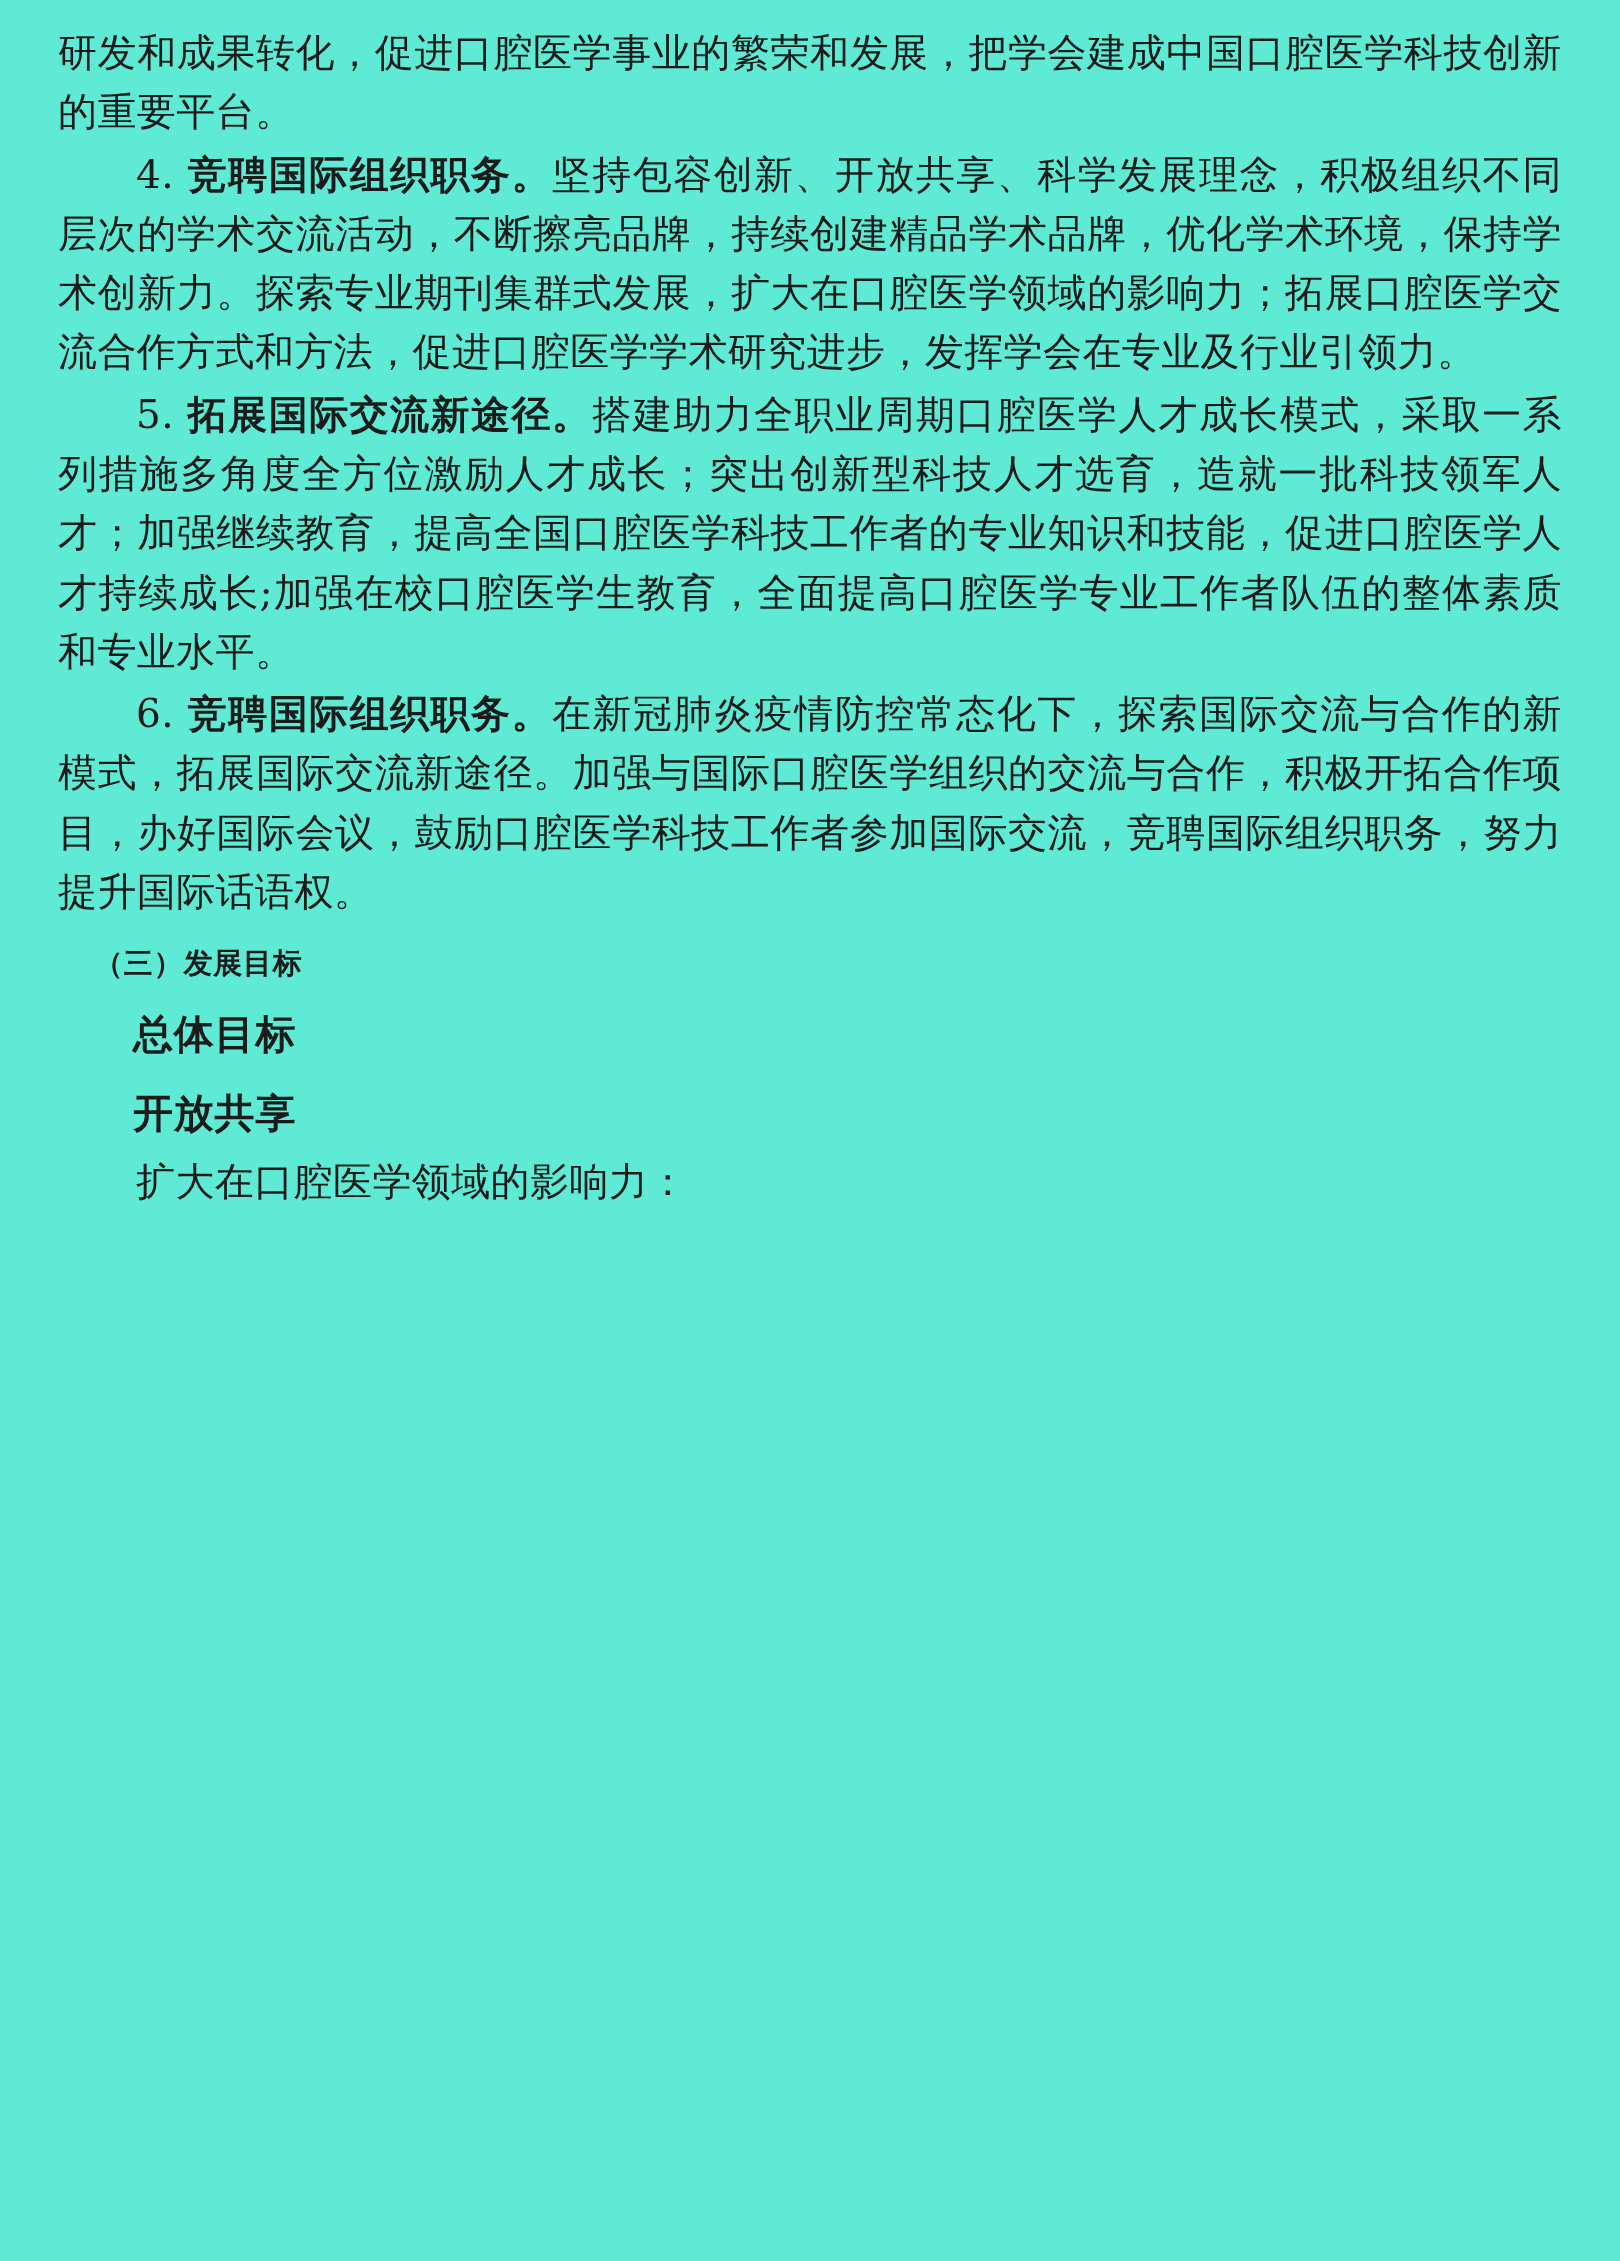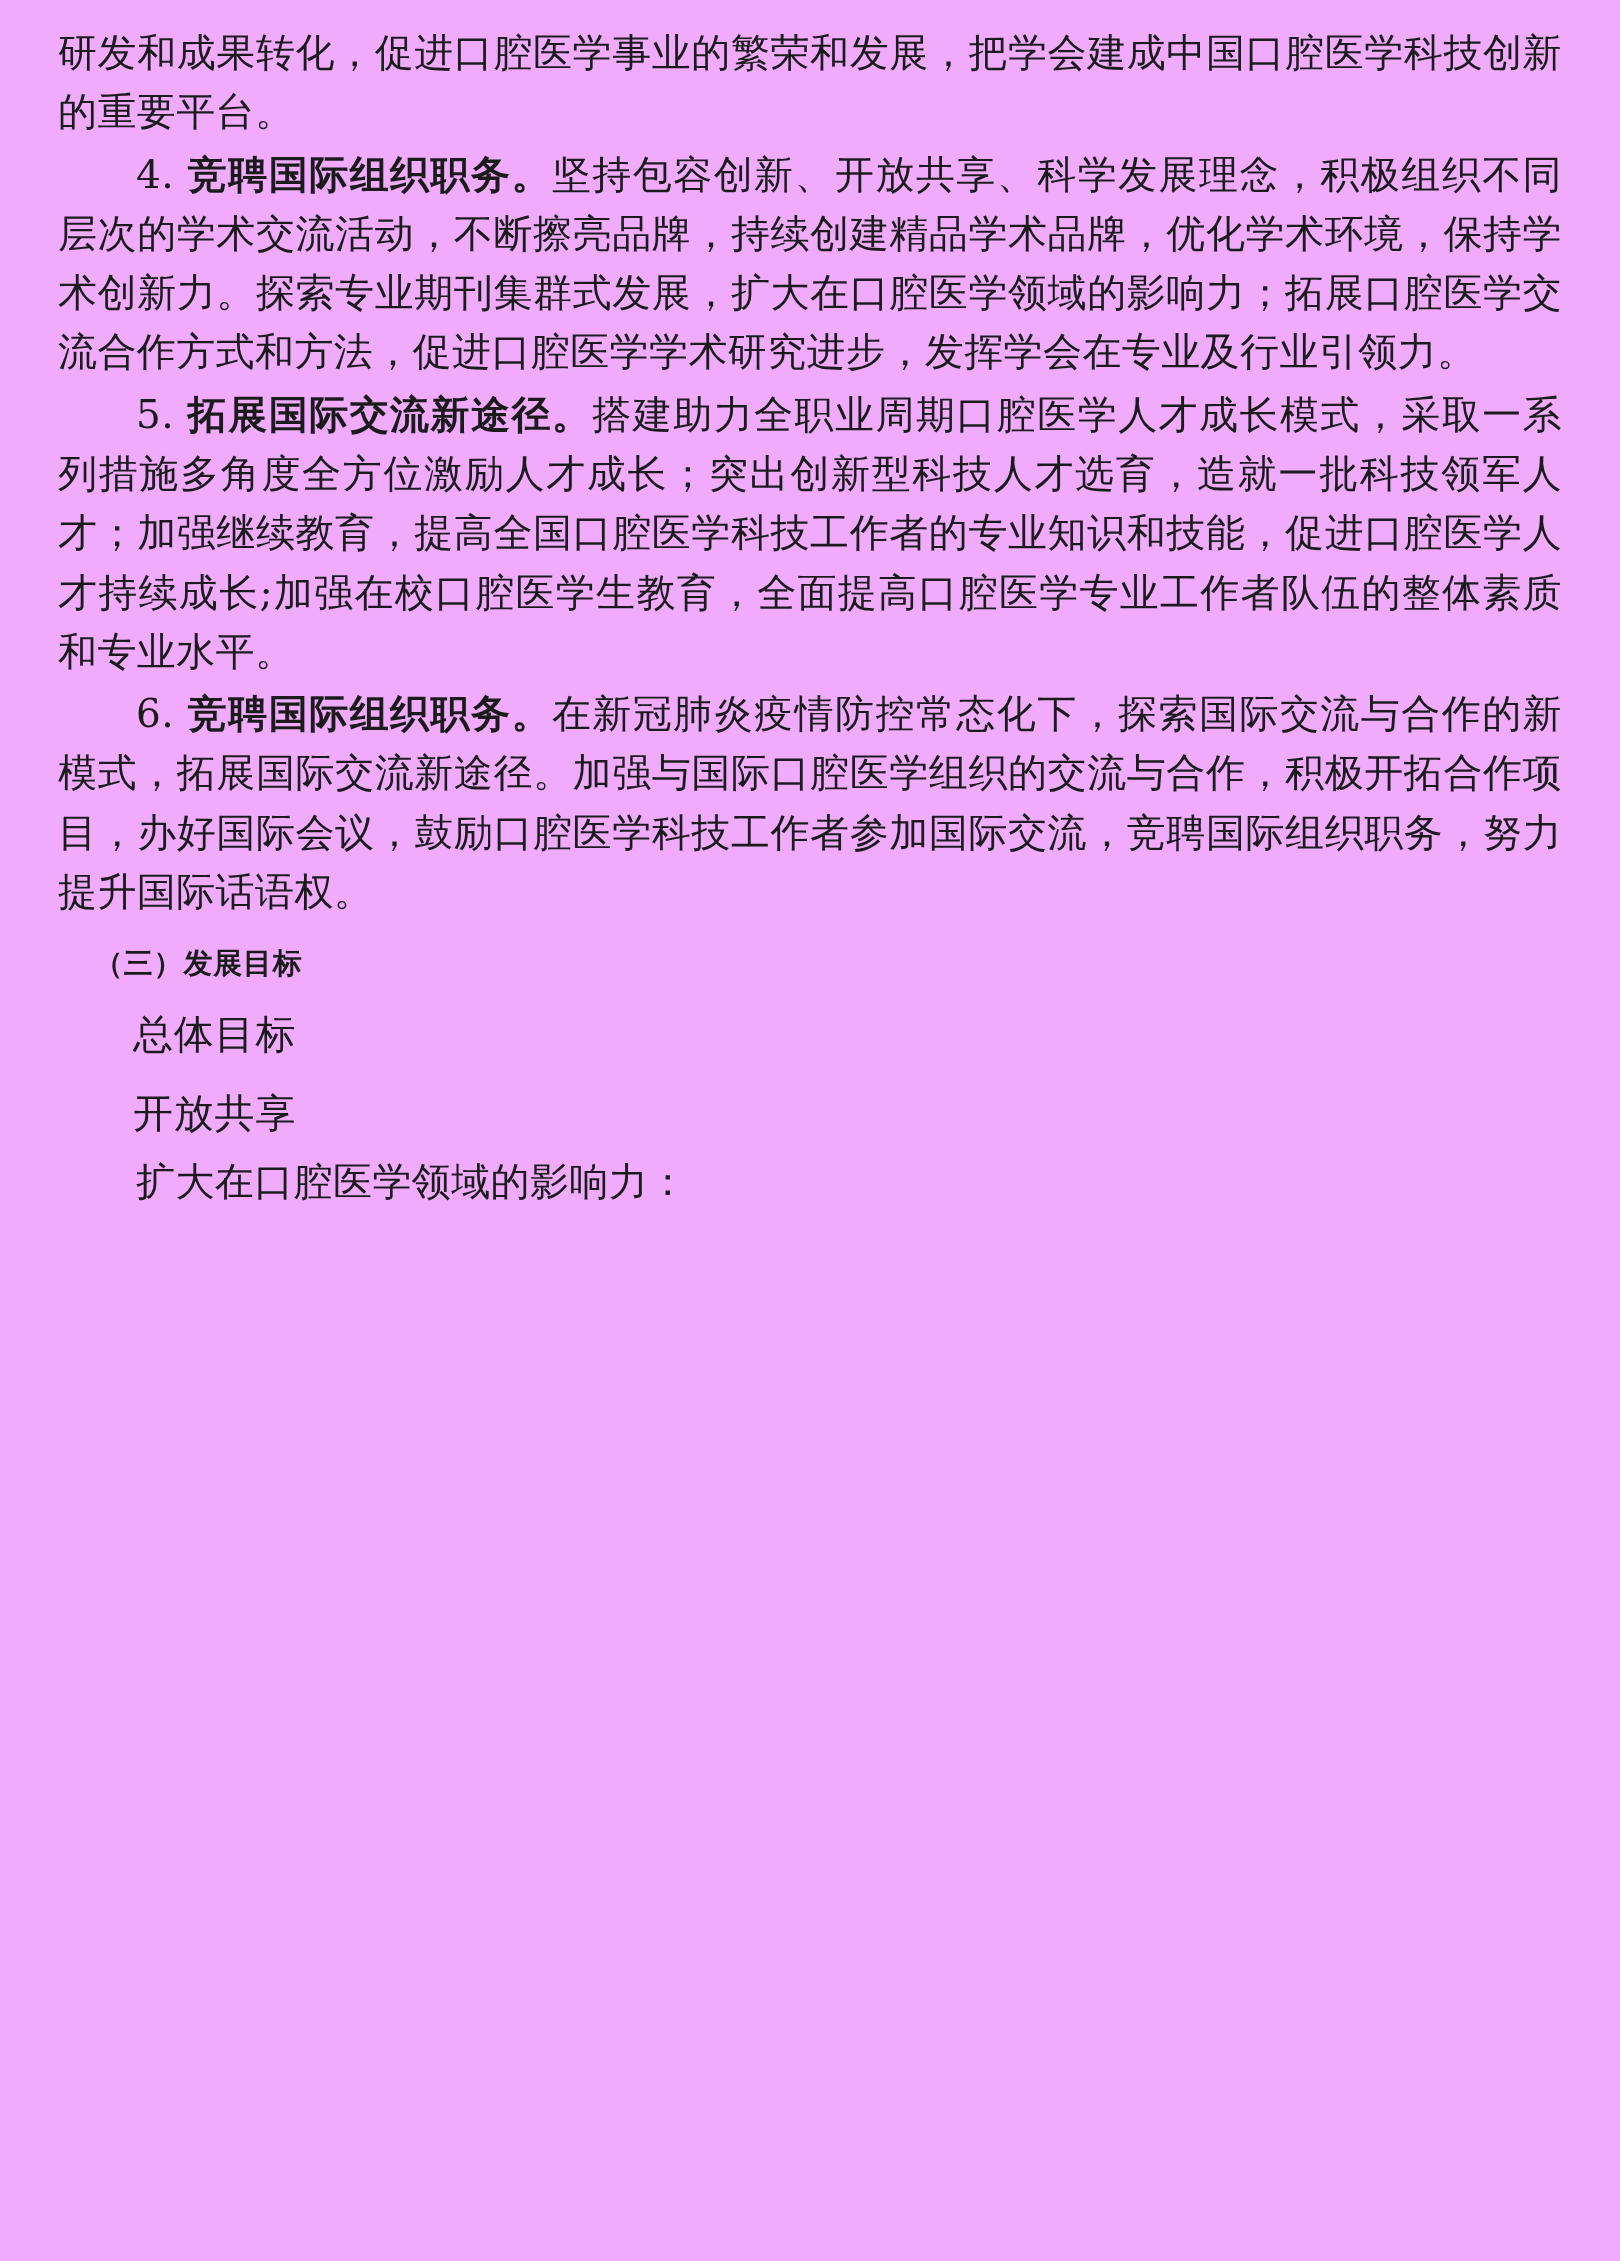--- a/index.html
+++ b/index.html
@@ -7,21 +7,21 @@
     padding: 0;
     background: #ffffff;
   }
   body {
     font-family: "DejaVu Serif", serif;
   }
   .page {
     position: relative;
     width: 1620px;
     height: 2261px;
-    background: #f0abfc;
+    background: #5eead4;
     box-sizing: border-box;
     padding: 23px 58px 0 58px;
     overflow: hidden;
   }
   .doc {
     font-size: 39px;
     line-height: 1.52;
     color: #1b1b1b;
     letter-spacing: 0.4px;
   }
@@ -38,21 +38,21 @@
     font-weight: bold;
   }
   .heading-lvl1 {
     font-weight: bold;
     font-size: 29px;
     margin: 20px 0 7.8px 0;
     text-indent: 36px;
     letter-spacing: 0.8px;
   }
   .heading-lvl2 {
-    font-weight: normal;
+    font-weight: bold;
     font-size: 40px;
     margin: 18.6px 0 7.8px 0;
     text-indent: 75px;
     letter-spacing: 0.8px;
   }
 </style>
 </head>
 <body>
 
 <div class="page">

